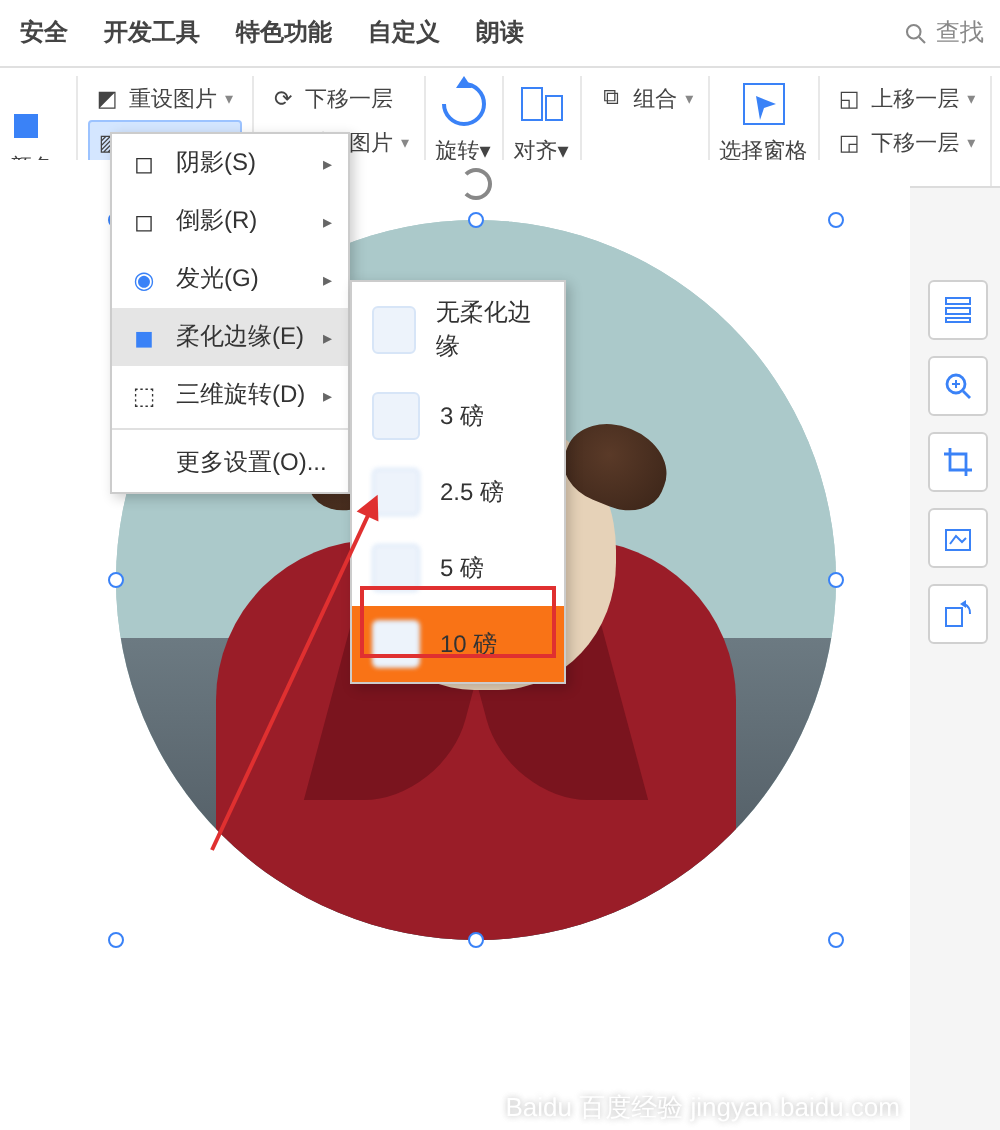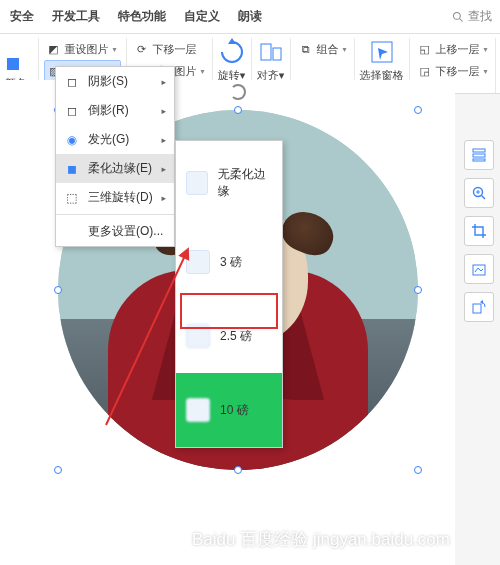--- a/index.html
+++ b/index.html
@@ -43,34 +43,34 @@
 .ear.r { right: -26px; top: 8px; transform: rotate(22deg); }
 
 .menu1 { position: absolute; left: 55px; top: 66px; width: 120px; background: #fff; border: 1px solid #ccc; box-shadow: 2px 2px 6px rgba(0,0,0,.2); font-size: 12px; z-index: 10; }
 .menu1 .mi { display: flex; align-items: center; gap: 8px; padding: 6px 8px; color: #333; }
 .menu1 .mi.hover { background: #e5e5e5; }
 .menu1 .mi .mic { width: 16px; height: 16px; display: inline-flex; align-items: center; justify-content: center; }
 .menu1 .mi .arr { margin-left: auto; font-size: 9px; color: #666; }
 .menu1 .sep { height: 1px; background: #e0e0e0; margin: 2px 0; }
 
 .menu2 { position: absolute; left: 175px; top: 140px; width: 108px; background: #fff; border: 1px solid #ccc; box-shadow: 2px 2px 6px rgba(0,0,0,.2); font-size: 12px; z-index: 11; }
-.menu2 .mi2 { display: flex; align-items: center; gap: 10px; padding: 25px 10px; color: #333; }
+.menu2 .mi2 { display: flex; align-items: center; gap: 10px; padding: 7px 10px; color: #333; }
 .menu2 .mi2 .sw { width: 24px; height: 24px; background: #edf3fb; border: 1px solid #d7e5f7; border-radius: 3px; }
 .menu2 .mi2 .sw.blur { filter: blur(1px); }
-.menu2 .mi2.highlighted { background: #22c55e; }
+.menu2 .mi2.highlighted { background: #f97316; }
 .menu2 .redbox { position: absolute; left: 4px; top: 152px; right: 4px; height: 36px; border: 2px solid #e03030; pointer-events: none; }
 
 .sidebar { position: absolute; right: 6px; top: 140px; width: 30px; display: flex; flex-direction: column; gap: 8px; }
 .sidebtn { width: 30px; height: 30px; background: #fff; border: 1px solid #d0d0d0; border-radius: 3px; display: flex; align-items: center; justify-content: center; color: #3a82f7; }
 .sidebtn svg { width: 16px; height: 16px; }
 
 .arrow { position: absolute; left: 105px; top: 235px; width: 2px; height: 190px; background: #e03030; transform: rotate(25deg); transform-origin: bottom; z-index: 12; }
 .arrow::before { content: ""; position: absolute; top: -6px; left: -5px; border-left: 6px solid transparent; border-right: 6px solid transparent; border-bottom: 12px solid #e03030; }
 
-.watermark { position: absolute; right: 50px; bottom: 14px; font-size: 17px; color: #fff; opacity: 0.65; text-shadow: 0 0 3px #888; }
+.watermark { position: absolute; right: 50px; bottom: 2px; font-size: 13px; color: #fff; opacity: 0.65; text-shadow: 0 0 3px #888; }
 </style>
 </head>
 <body>
 
 <div class="tabs">
   <span class="tab">安全</span>
   <span class="tab">开发工具</span>
   <span class="tab">特色功能</span>
   <span class="tab">自定义</span>
   <span class="tab">朗读</span>
@@ -221,20 +221,24 @@
       <span>无柔化边缘</span>
     </div>
   <div class="mi2">
       <span class="sw"></span>
       <span>3 磅</span>
     </div>
   <div class="mi2">
       <span class="sw blur"></span>
       <span>2.5 磅</span>
     </div>
+  <div class="mi2">
+      <span class="sw blur"></span>
+      <span>5 磅</span>
+    </div>
   <div class="mi2 highlighted">
       <span class="sw blur"></span>
       <span>10 磅</span>
     </div>
   <div class="redbox"></div>
 </div>
 
 <div class="arrow"></div>
 
 <div class="sidebar">

